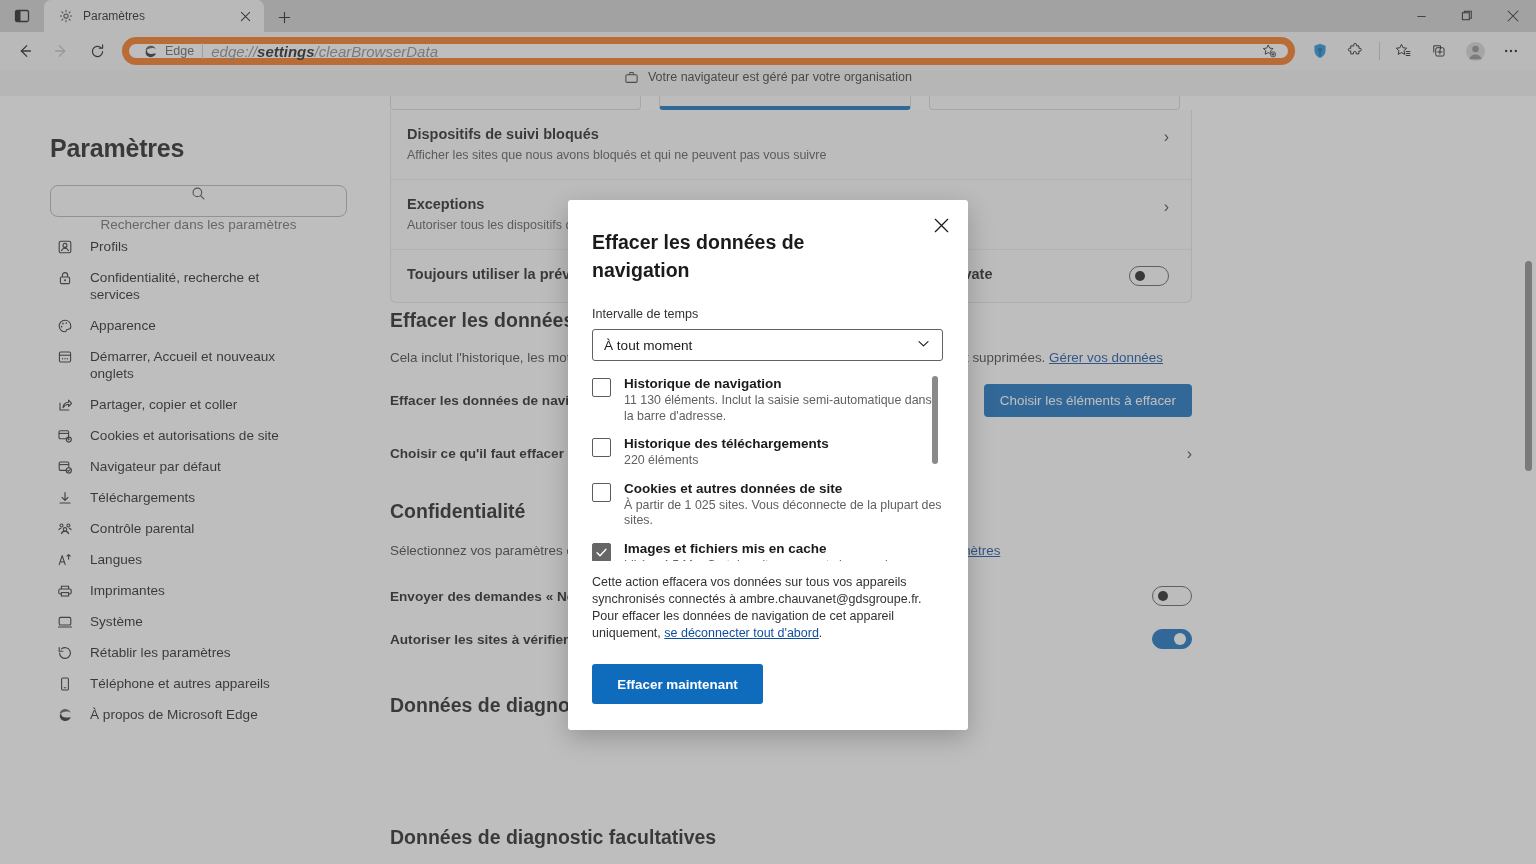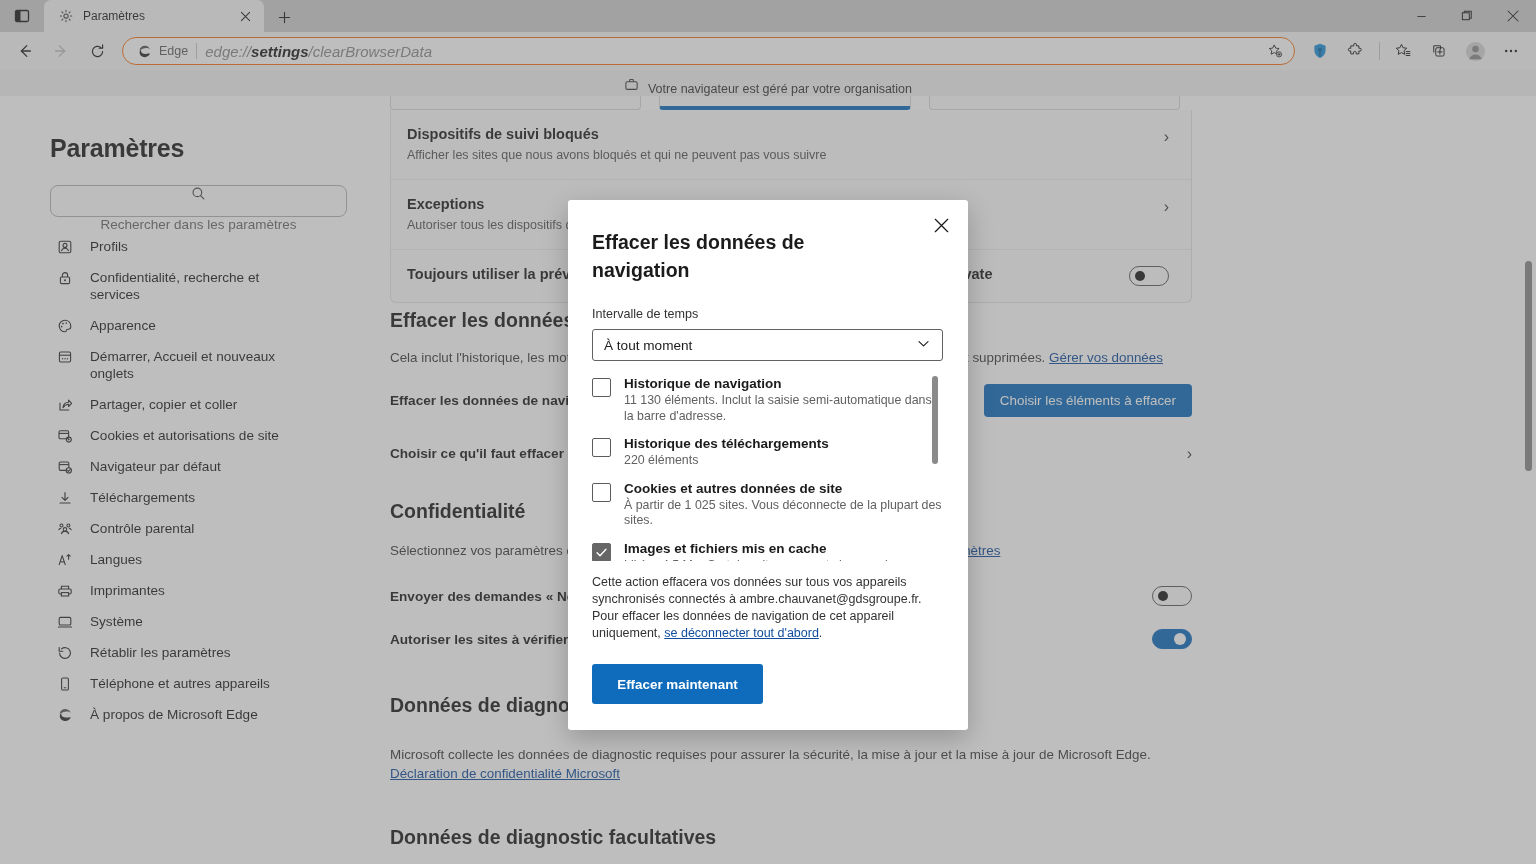--- a/index.html
+++ b/index.html
@@ -61,21 +61,21 @@
     padding: 0 8px;
     gap: 2px;
   }
   .tb-btn {
     width: 34px; height: 30px; border-radius: 5px;
     display: flex; align-items: center; justify-content: center;
     cursor: pointer; flex: 0 0 auto;
   }
   .omnibox {
     flex: 1 1 auto; height: 28px; margin: 0 6px;
-    background: #ffffff; border: 1px solid #f97316;
+    background: #ffffff; border: 7px solid #f97316;
     border-radius: 14px;
     display: flex; align-items: center;
     padding: 0 6px 0 14px;
     gap: 8px;
     cursor: text;
     justify-content: center;
   }
   .edge-badge { display: flex; align-items: center; gap: 7px; flex: 0 0 auto; }
   .edge-badge-text { font-size: 12.5px; color: #5d5d5d; }
   .omnibox-sep { width: 1px; height: 16px; background: #c9c9c9; flex: 0 0 1px; }
@@ -84,21 +84,21 @@
   .omnibox-fav {
     width: 26px; height: 24px; border-radius: 4px; flex: 0 0 26px;
     display: flex; align-items: center; justify-content: center; cursor: pointer;
   }
   .tb-sep { width: 1px; height: 18px; background: #c9c9c9; margin: 0 4px; flex: 0 0 1px; }
 
   
   .managed-banner {
     position: absolute; top: 70px; left: 0; width: 1536px; height: 26px;
     background: #f2f2f2;
-    display: flex; align-items: flex-end; justify-content: center;
+    display: flex; align-items: flex-start; justify-content: center;
     gap: 9px;
   }
   .managed-text { font-size: 12.5px; color: #343434; }
 
   
   .page {
     position: absolute; top: 96px; left: 0; width: 1536px; height: 768px;
     background: #ffffff; overflow: hidden;
   }
   .sidebar {
@@ -653,21 +653,20 @@
       <div class="toggle off"></div>
     </div>
 
     <div class="opt-row" style="top:533px;">
       <div class="opt-label">Autoriser les sites à vérifier si vous disposez de modes de paiement enregistrés</div>
       <div class="toggle on"></div>
     </div>
 
     <div style="position:absolute; top:598px; left:0; width:1196px;">
       <div class="sec-title">Données de diagnostic</div>
-      <div class="sec-desc" style="margin-top:28px; width:790px;"><span>Microsoft collecte les données de diagnostic requises pour assurer la sécurité, la mise à jour et la mise à jour de Microsoft Edge. </span><span class="lnk">Déclaration de confidentialité Microsoft</span></div>
     </div>
 
     <div style="position:absolute; top:730px; left:0; width:1196px;">
       <div class="sec-title">Données de diagnostic facultatives</div>
     </div>
 
     <div class="page-scrollbar">
       <div class="page-scroll-thumb"></div>
     </div>
   </div>

